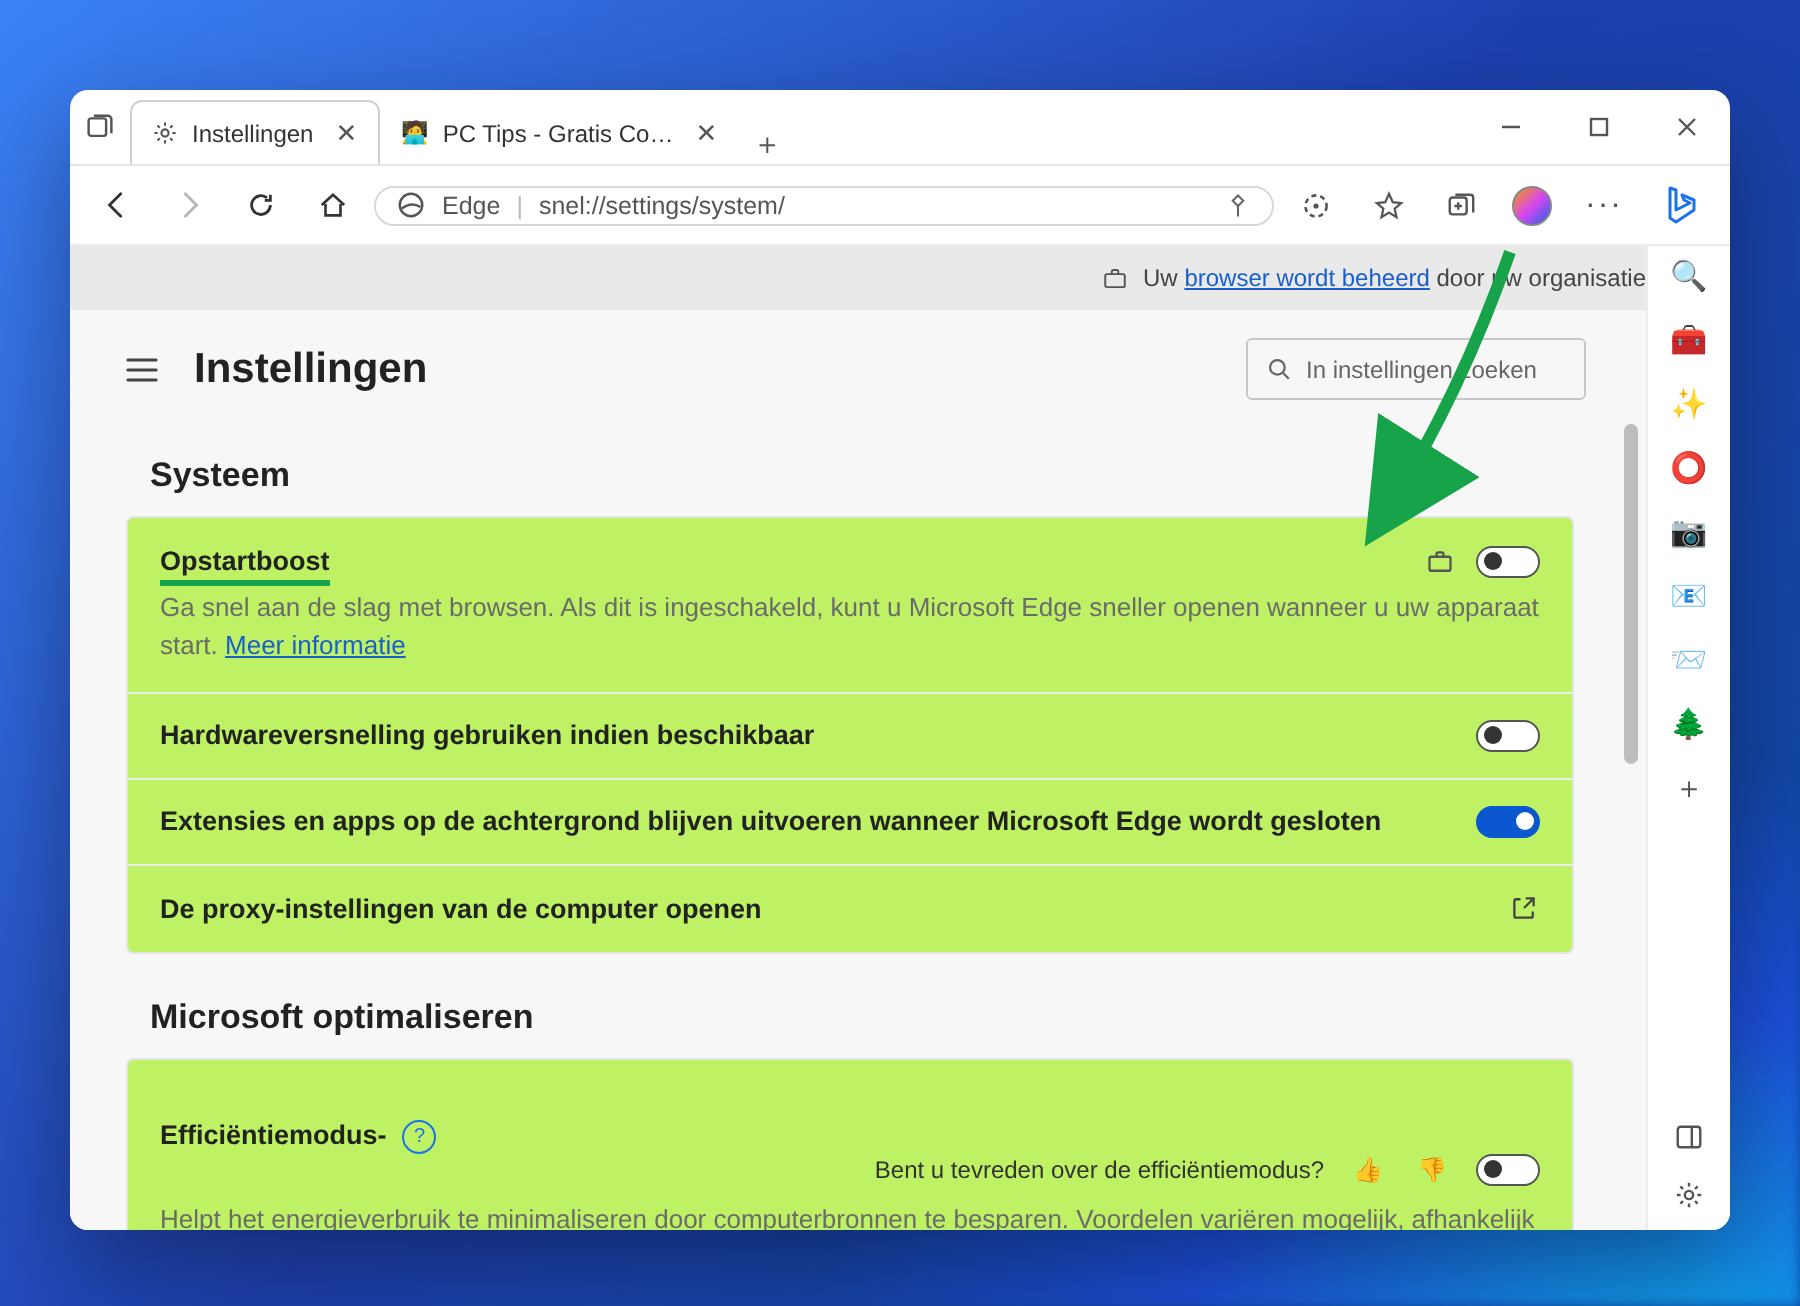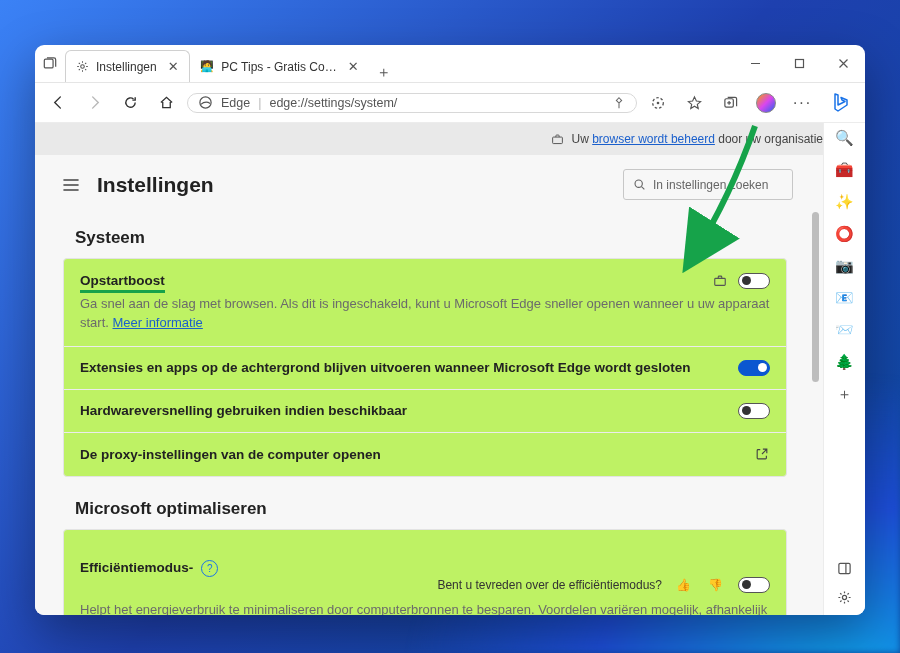--- a/index.html
+++ b/index.html
@@ -149,21 +149,21 @@
       </div>
     <div class="address">
       <span>
           <svg width="15" height="15" viewBox="0 0 16 16">
             <circle cx="8" cy="8" r="6" fill="none" stroke="#555" stroke-width="1.3"></circle>
             <path d="M3 10 Q8 6 13 9" fill="none" stroke="#555" stroke-width="1.3"></path>
           </svg>
         </span>
       <span>Edge</span>
       <span class="sep">|</span>
-      <span>edge://settings/system/</span>
+      <span>snel://settings/system/</span>
       <span style="flex:1"></span>
       <span>
           <svg width="14" height="14" viewBox="0 0 16 16">
             <path d="M8 2 L11 5 L8 8 L5 5 Z M8 8 V14" fill="none" stroke="#666" stroke-width="1.2"></path>
           </svg>
         </span>
     </div>
     <div class="tool-btn">
         <svg width="16" height="16" viewBox="0 0 16 16">
           <circle cx="8" cy="8" r="5.3" fill="none" stroke="#555" stroke-width="1.3" stroke-dasharray="2.5 2"></circle>
@@ -243,30 +243,30 @@
               <div class="toggle">
                   <div class="knob"></div>
                 </div>
             </div>
             <div class="row-desc">
               <span>Ga snel aan de slag met browsen. Als dit is ingeschakeld, kunt u Microsoft Edge sneller openen wanneer u uw apparaat start. </span><a href="#">Meer informatie</a>
             </div>
           </div>
           <div class="row">
             <div class="row-head">
+              <div class="row-title">Hardwareversnelling gebruiken indien beschikbaar</div>
+              <div class="toggle">
+                  <div class="knob"></div>
+                </div>
+            </div>
+          </div>
+          <div class="row">
+            <div class="row-head">
               <div class="row-title">Extensies en apps op de achtergrond blijven uitvoeren wanneer Microsoft Edge wordt gesloten</div>
               <div class="toggle on">
-                  <div class="knob"></div>
-                </div>
-            </div>
-          </div>
-          <div class="row">
-            <div class="row-head">
-              <div class="row-title">Hardwareversnelling gebruiken indien beschikbaar</div>
-              <div class="toggle">
                   <div class="knob"></div>
                 </div>
             </div>
           </div>
           <div class="row">
             <div class="row-head">
               <div class="row-title">De proxy-instellingen van de computer openen</div>
               <div class="ext-icon">
                   <svg width="14" height="14" viewBox="0 0 16 16">
                     <path d="M6 3 H3.5 A1 1 0 0 0 2.5 4 V12.5 A1 1 0 0 0 3.5 13.5 H12 A1 1 0 0 0 13 12.5 V10" fill="none" stroke="#444" stroke-width="1.3"></path>

